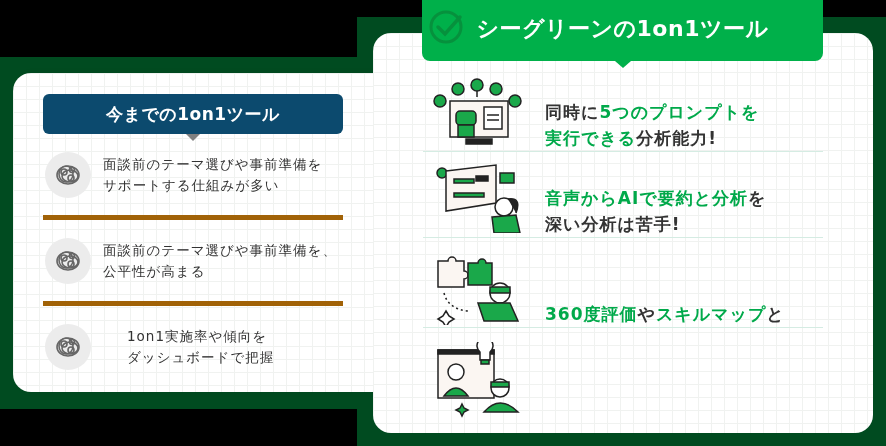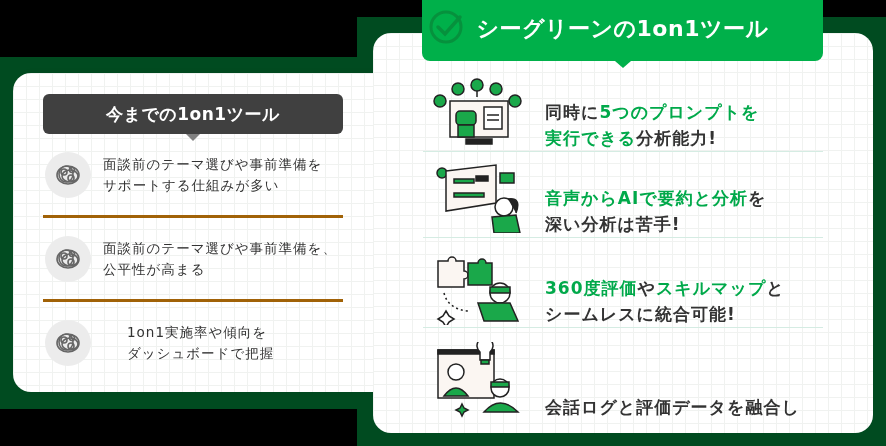--- a/index.html
+++ b/index.html
@@ -5,25 +5,25 @@
   html,body{margin:0;padding:0;}
   body{width:886px;height:446px;background:#000;position:relative;overflow:hidden;
        font-family:"DejaVu Sans","Liberation Sans",sans-serif;}
   .bg-left{position:absolute;left:0;top:57px;width:380px;height:352px;background:#004b20;}
   .bg-right{position:absolute;left:357px;top:17px;width:529px;height:429px;background:#004b20;}
   .grid{background-color:#fff;
     background-image:linear-gradient(#f0f2f0 1px,transparent 1px),linear-gradient(90deg,#f0f2f0 1px,transparent 1px);
     background-size:13px 13px;}
   .card-left{position:absolute;left:13px;top:73px;width:370px;height:319px;border-radius:18px 0 0 18px;box-shadow:4px 0 6px rgba(0,0,0,0.08);}
   .card-right{position:absolute;left:373px;top:33px;width:500px;height:400px;border-radius:18px;}
-  .label-old{position:absolute;left:43px;top:94px;width:300px;height:40px;background:#404040;border-radius:6px;
+  .label-old{position:absolute;left:43px;top:94px;width:300px;height:40px;background:#0c4a6e;border-radius:6px;
     color:#fff;font-weight:bold;font-size:17px;display:flex;align-items:center;justify-content:center;letter-spacing:0.5px;}
   .label-old:after{content:"";position:absolute;left:50%;bottom:-7px;margin-left:-7px;border-left:7px solid transparent;border-right:7px solid transparent;border-top:7px solid #808080;}
   .old-list{position:absolute;left:43px;top:134px;width:300px;}
-  .old-item{height:81px;display:flex;align-items:center;border-bottom:3px solid #a16207;}
+  .old-item{height:81px;display:flex;align-items:center;border-bottom:5px solid #a16207;}
   .old-item:last-child{border-bottom:none;gap:24px;}
   .old-icon{width:46px;height:46px;border-radius:50%;background:#ececec;display:flex;align-items:center;justify-content:center;margin-left:2px;flex:none;}
   .old-text{margin-left:12px;font-size:13.5px;line-height:21px;color:#333;letter-spacing:1px;}
   .label-new{position:absolute;left:422px;top:-4px;width:401px;height:65px;background:#00b04a;border-radius:0 0 8px 8px;
     color:#fff;font-weight:bold;font-size:22px;display:flex;align-items:center;justify-content:center;letter-spacing:0.5px;}
   .label-new:after{content:"";position:absolute;left:50%;bottom:-7px;margin-left:-8px;border-left:8px solid transparent;border-right:8px solid transparent;border-top:7px solid #00b04a;}
   .check{position:absolute;left:6px;top:12px;}
   .new-list{position:absolute;left:423px;top:64px;width:400px;}
   .new-item{display:flex;align-items:flex-end;border-bottom:1px solid #d5ece3;}
   .new-item:last-child{border-bottom:none;}
@@ -157,34 +157,34 @@
         <path d="M10 12 h10 a4 4 0 0 1 8 0 h8 v10 a4 4 0 0 1 0 8 v8 h-26 Z" fill="#fbf6f2"></path>
         <path d="M40 14 h10 a4 4 0 0 1 8 0 h6 v22 h-24 Z" fill="#1aa84a"></path>
         <path d="M16 44 Q20 60 40 62" fill="none" stroke-dasharray="2 3"></path>
         <circle cx="72" cy="44" r="10" fill="#fff"></circle>
             <rect x="62" y="38" width="20" height="6" fill="#1aa84a"></rect>
         <path d="M50 54 L82 54 L90 72 L56 72 Z" fill="#1aa84a"></path>
         <path d="M18 62 l3 5 l5 3 l-5 3 l-3 5 l-3 -5 l-5 -3 l5 -3 Z" fill="#fff"></path>
           </g>
         </svg>
     </div>
-    <div class="new-text"><span class="g">360度評価</span><span>や</span><span class="g">スキルマップ</span><span>と</span><br><span>シームレスに統合可能!</span></div>
+    <div class="new-text"><span class="g">360度評価</span><span>や</span><span class="g">スキルマップ</span><span>と</span><br></div>
   </div>
   <div class="new-item" style="height:92px">
     <div class="new-illus">
       <svg width="100" height="76" viewBox="0 0 100 76">
           <g stroke="#222" stroke-width="1.5">
         <rect x="10" y="8" width="56" height="48" fill="#fbf6f2"></rect>
             <rect x="10" y="8" width="56" height="4" fill="#222"></rect>
         <circle cx="28" cy="30" r="8" fill="#fff"></circle>
             <path d="M16 54 Q28 38 40 54 Z" fill="#1aa84a"></path>
         <path d="M52 10 a8 8 0 1 1 10 0 v8 h-10 Z" fill="#fff"></path>
             <rect x="53" y="18" width="8" height="4" fill="#1aa84a"></rect>
         <circle cx="72" cy="46" r="9" fill="#fff"></circle>
             <rect x="63" y="40" width="18" height="5" fill="#1aa84a"></rect>
         <path d="M56 70 Q72 52 90 70 Z" fill="#1aa84a"></path>
         <path d="M34 62 l2 4 l4 2 l-4 2 l-2 4 l-2 -4 l-4 -2 l4 -2 Z" fill="#1aa84a"></path>
           </g>
         </svg>
     </div>
-    <div class="new-text"><span>会話ログと評価データを融合し</span><br></div>
+    <div class="new-text"><br></div>
   </div>
 </div>
 
 </body></html>

